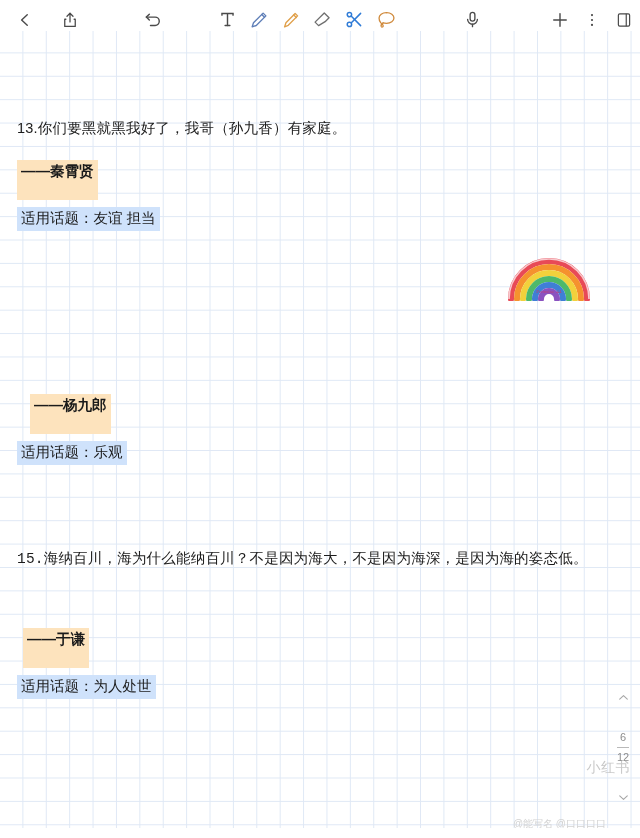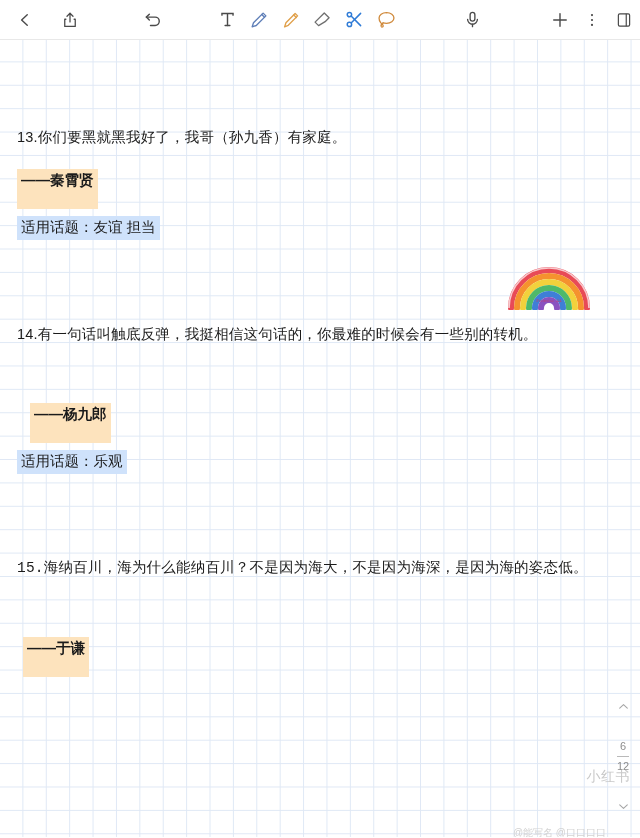--- a/index.html
+++ b/index.html
@@ -38,21 +38,21 @@
   .tb-spacer-c { width: 46px; }
   .tb-spacer-e { width: 58px; }
   .tb-spacer-f { width: 60px; }
   .tb-spacer-g { width: 10px; }
 
   svg { display: block; }
 
   
   .page {
     position: absolute;
-    top: 40px; left: 0;
+    top: 31px; left: 0;
     width: 640px; height: 797px;
     background: #ffffff;
     overflow: hidden;
   }
   .grid {
     position: absolute;
     inset: 0;
     background-image:
       linear-gradient(to right, #dfe8f5 1px, transparent 1px),
       linear-gradient(to bottom, #dfe8f5 1px, transparent 1px);
@@ -306,35 +306,35 @@
             <path d="M20 44 A26 26 0 0 1 72 44" stroke="#f2d13c" stroke-width="6"></path>
             <path d="M26 44 A20 20 0 0 1 66 44" stroke="#4eb96a" stroke-width="6"></path>
             <path d="M32 44 A14 14 0 0 1 60 44" stroke="#3f7fd6" stroke-width="6"></path>
             <path d="M38 44 A8 8 0 0 1 54 44" stroke="#8a52c0" stroke-width="6"></path>
           </g>
           <path d="M6 44 A40 40 0 0 1 86 44" fill="none" stroke="#ffffff" stroke-width="1.6" opacity="0.7"></path>
         </svg>
         <div class="label">Promise 44</div>
       </div>
 
-      <div class="block" style="left:17px; top:281px; width:596px;">
-        <div class="para">14.有一句话叫触底反弹，我挺相信这句话的，你最难的时候会有一些别的转机。</div>
-      </div>
       <div class="block" style="left:30px; top:363px;">
         <span class="attrib">——杨九郎</span>
       </div>
       <div class="block" style="left:17px; top:410px;">
         <span class="topic">适用话题：乐观</span>
       </div>
 
       <div class="block" style="left:17px; top:515px; width:596px;font-family:Liberation Mono, monospace;">
         <div class="para">15.海纳百川，海为什么能纳百川？不是因为海大，不是因为海深，是因为海的姿态低。</div>
       </div>
       <div class="block" style="left:23px; top:597px;text-align:center;">
         <span class="attrib">——于谦</span>
+      </div>
+      <div class="block" style="left:17px; top:644px;">
+        <span class="topic">适用话题：为人处世</span>
       </div>
 
     </div>
 
     <div class="wm1">小红书</div>
     <div class="wm2">@能写名 @口口口口</div>
 
     <div class="rail">
       <div class="chev">
         <svg width="13" height="13" viewBox="0 0 24 24" fill="none" stroke="#a6a6a6" stroke-width="2" stroke-linecap="round" stroke-linejoin="round">

